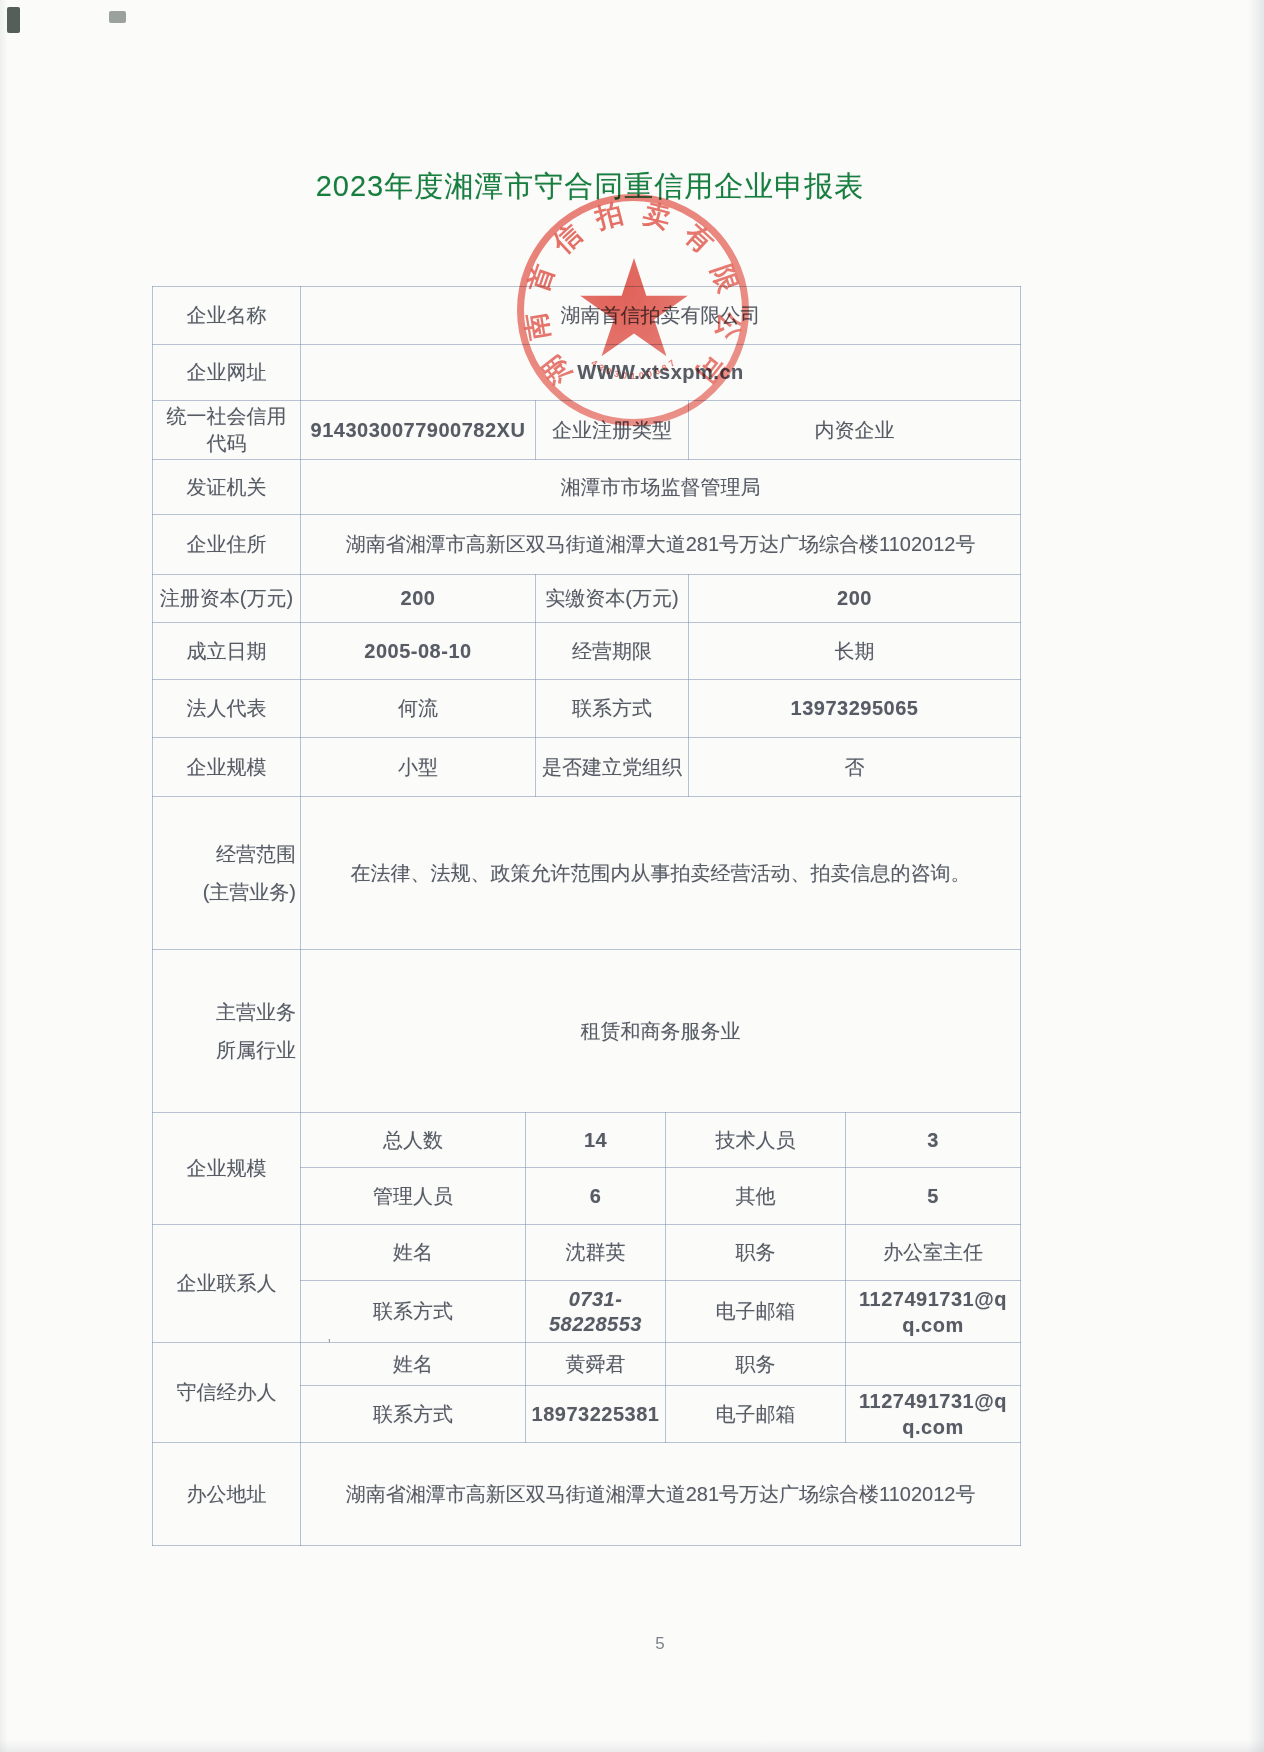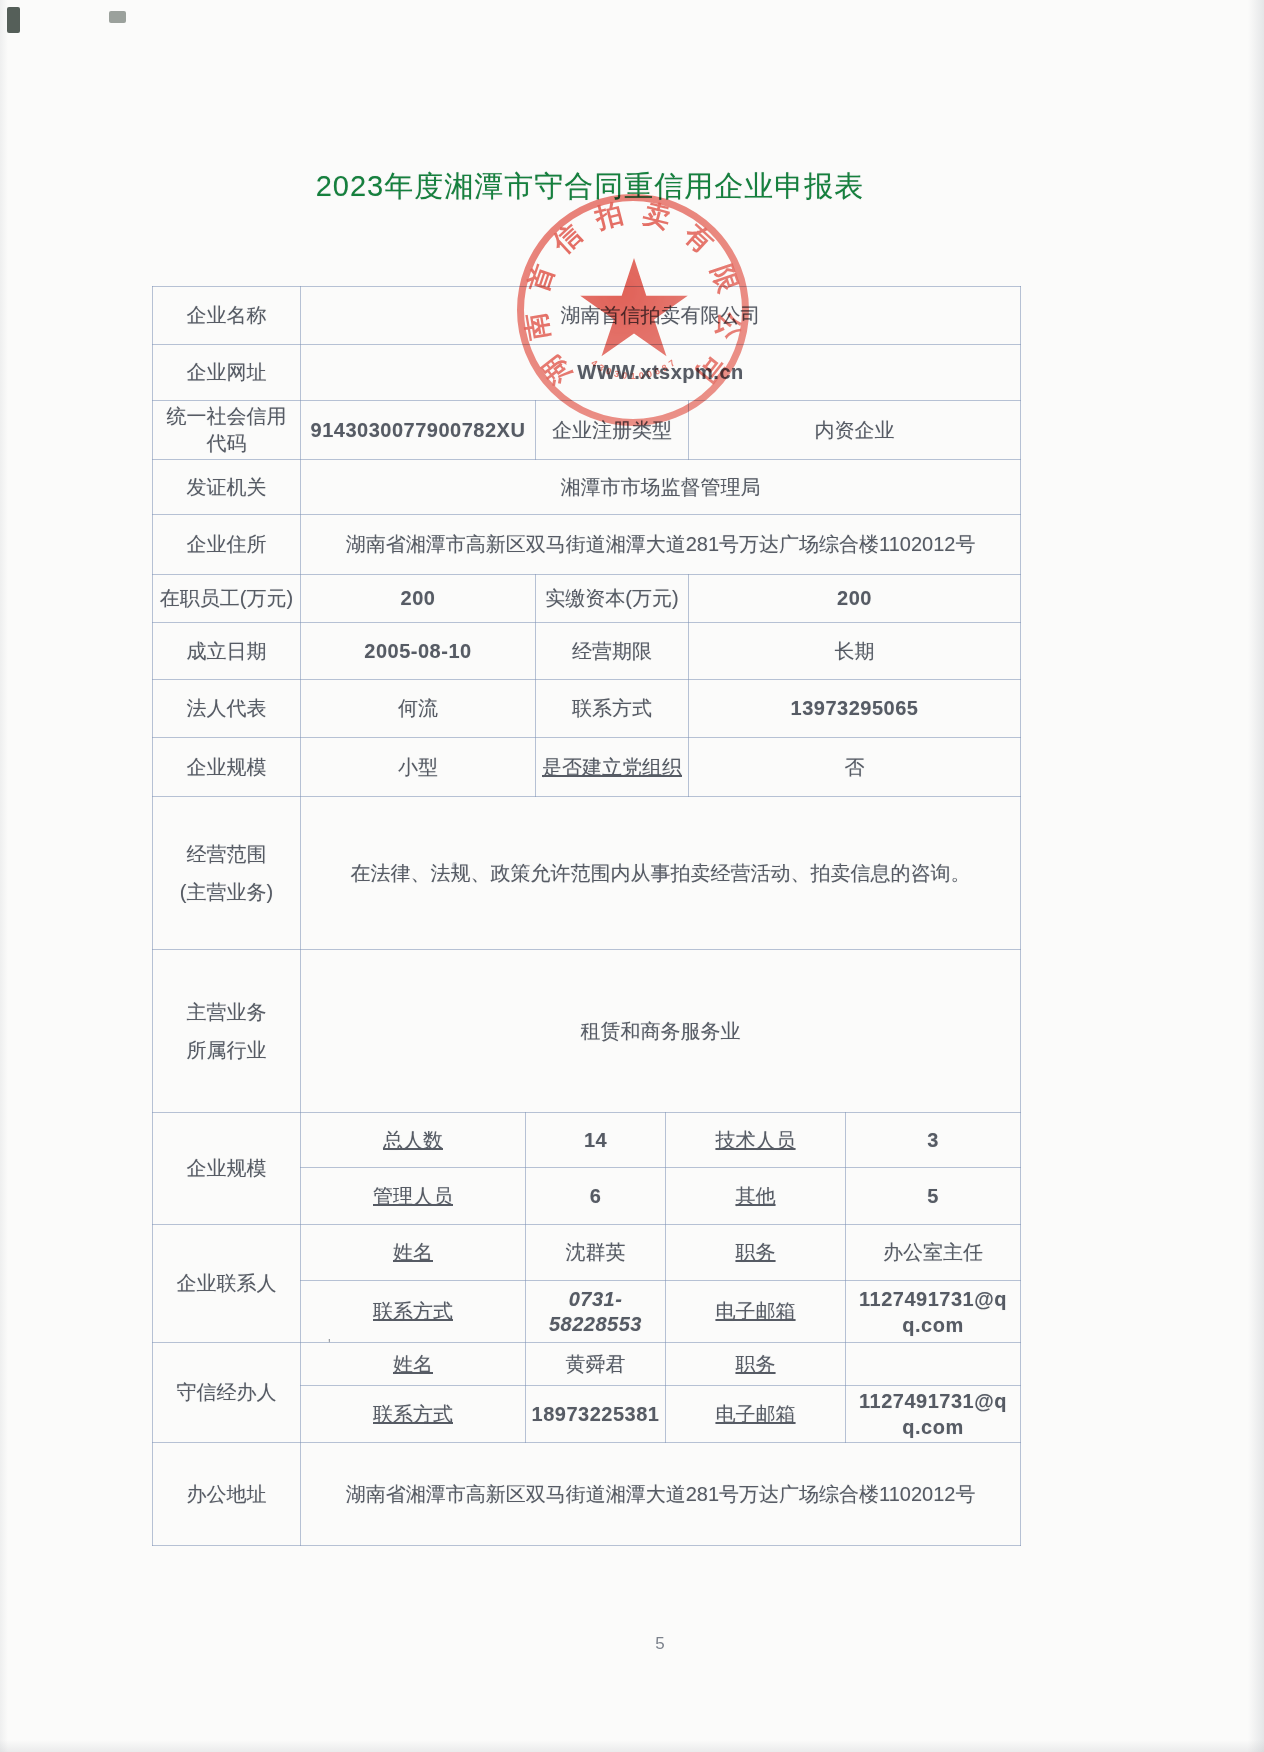--- a/index.html
+++ b/index.html
@@ -38,29 +38,29 @@
   }
   table.form td{
     border:1px solid rgba(125,145,180,.55);
     text-align:center;vertical-align:middle;
     color:#565b64;font-size:20px;
     text-shadow:0 0 1px rgba(100,105,115,.3);
     padding:2px 4px;overflow:hidden;
   }
   td.lbl{color:#5a5f69;}
   td.sm{font-size:17px;}
-  td.sm2{font-size:19px;text-decoration:underline;}
+  td.sm2{font-size:19px;}
   td.val{color:#4e525b;font-size:21px;margin-left:27px;}
   td.num{color:#3d414a;font-weight:700;font-size:21px;letter-spacing:.5px;font-family:"Liberation Sans",sans-serif;margin-top:17px;}
   td.code{font-size:21px;}
   td.addr{font-size:20px;color:#51555e;}
   td.scope{font-size:20px;color:#51555e;}
   td.email{font-size:19px;word-break:break-all;line-height:1.3;padding:0 6px;}
   td.phone2{padding:0 24px;line-height:1.25;font-style:italic;}
-  .two-line span{display:block;line-height:1.9;}
+  .two-line span{display:block;line-height:1.9;text-align:right;}
 
   .pagenum{
     position:absolute;left:648px;top:1634px;width:24px;text-align:center;
     font-size:17px;color:#7c828c;
   }
 
   
   .stamp{
     position:absolute;left:517px;top:194px;width:232px;height:232px;
     mix-blend-mode:multiply;pointer-events:none;filter:blur(.4px);
@@ -129,21 +129,21 @@
       </tr>
       <tr style="height:55px">
         <td class="lbl">发证机关</td>
         <td colspan="6" class="val addr">湘潭市市场监督管理局</td>
       </tr>
       <tr style="height:60px">
         <td class="lbl">企业住所</td>
         <td colspan="6" class="addr">湖南省湘潭市高新区双马街道湘潭大道281号万达广场综合楼1102012号</td>
       </tr>
       <tr style="height:48px">
-        <td class="lbl sm">在职员工(万元)</td>
+        <td class="lbl sm">注册资本(万元)</td>
         <td colspan="2" class="num">200</td>
         <td colspan="2" class="lbl sm">实缴资本(万元)</td>
         <td colspan="2" class="num">200</td>
       </tr>
       <tr style="height:57px">
         <td class="lbl">成立日期</td>
         <td colspan="2" class="num">2005-08-10</td>
         <td colspan="2" class="lbl">经营期限</td>
         <td colspan="2" class="val">长期</td>
       </tr>

